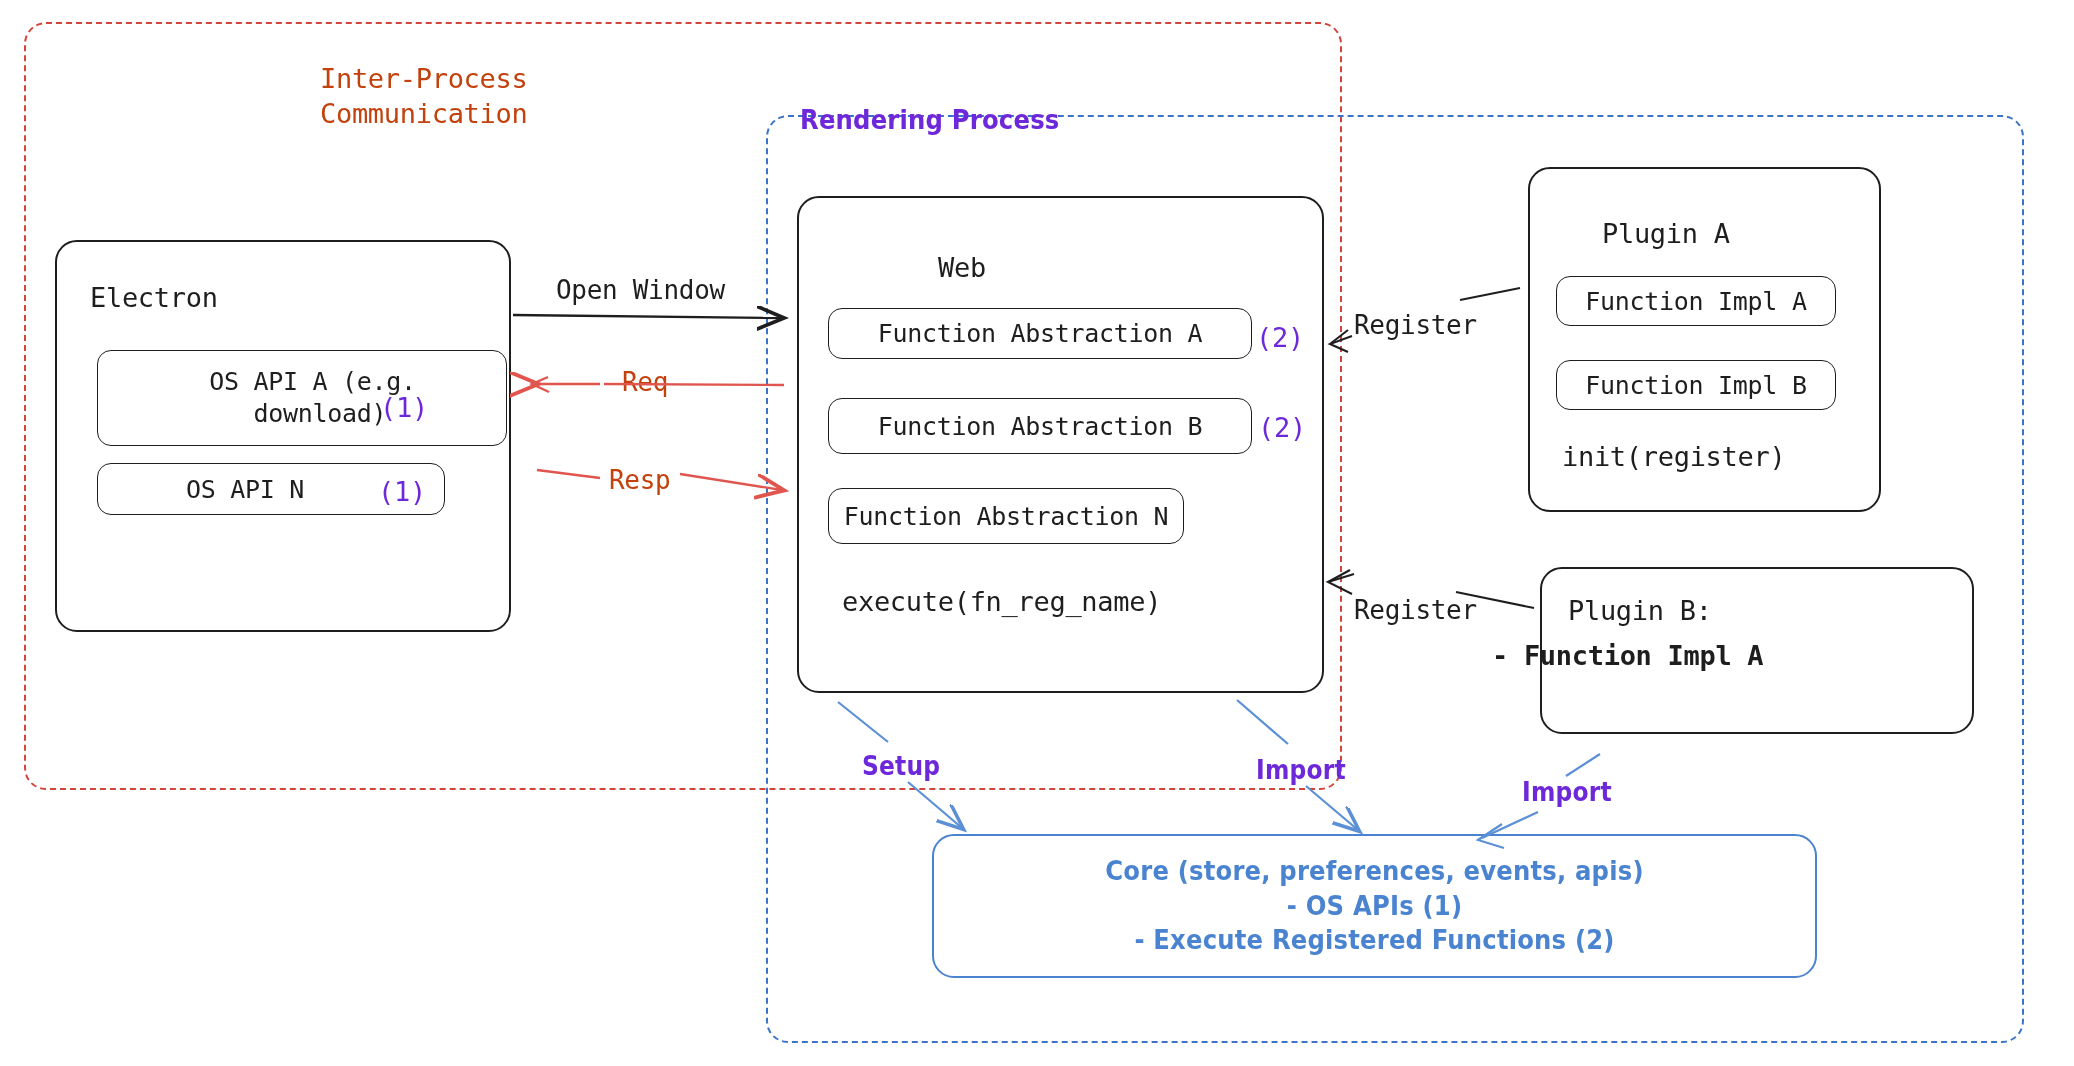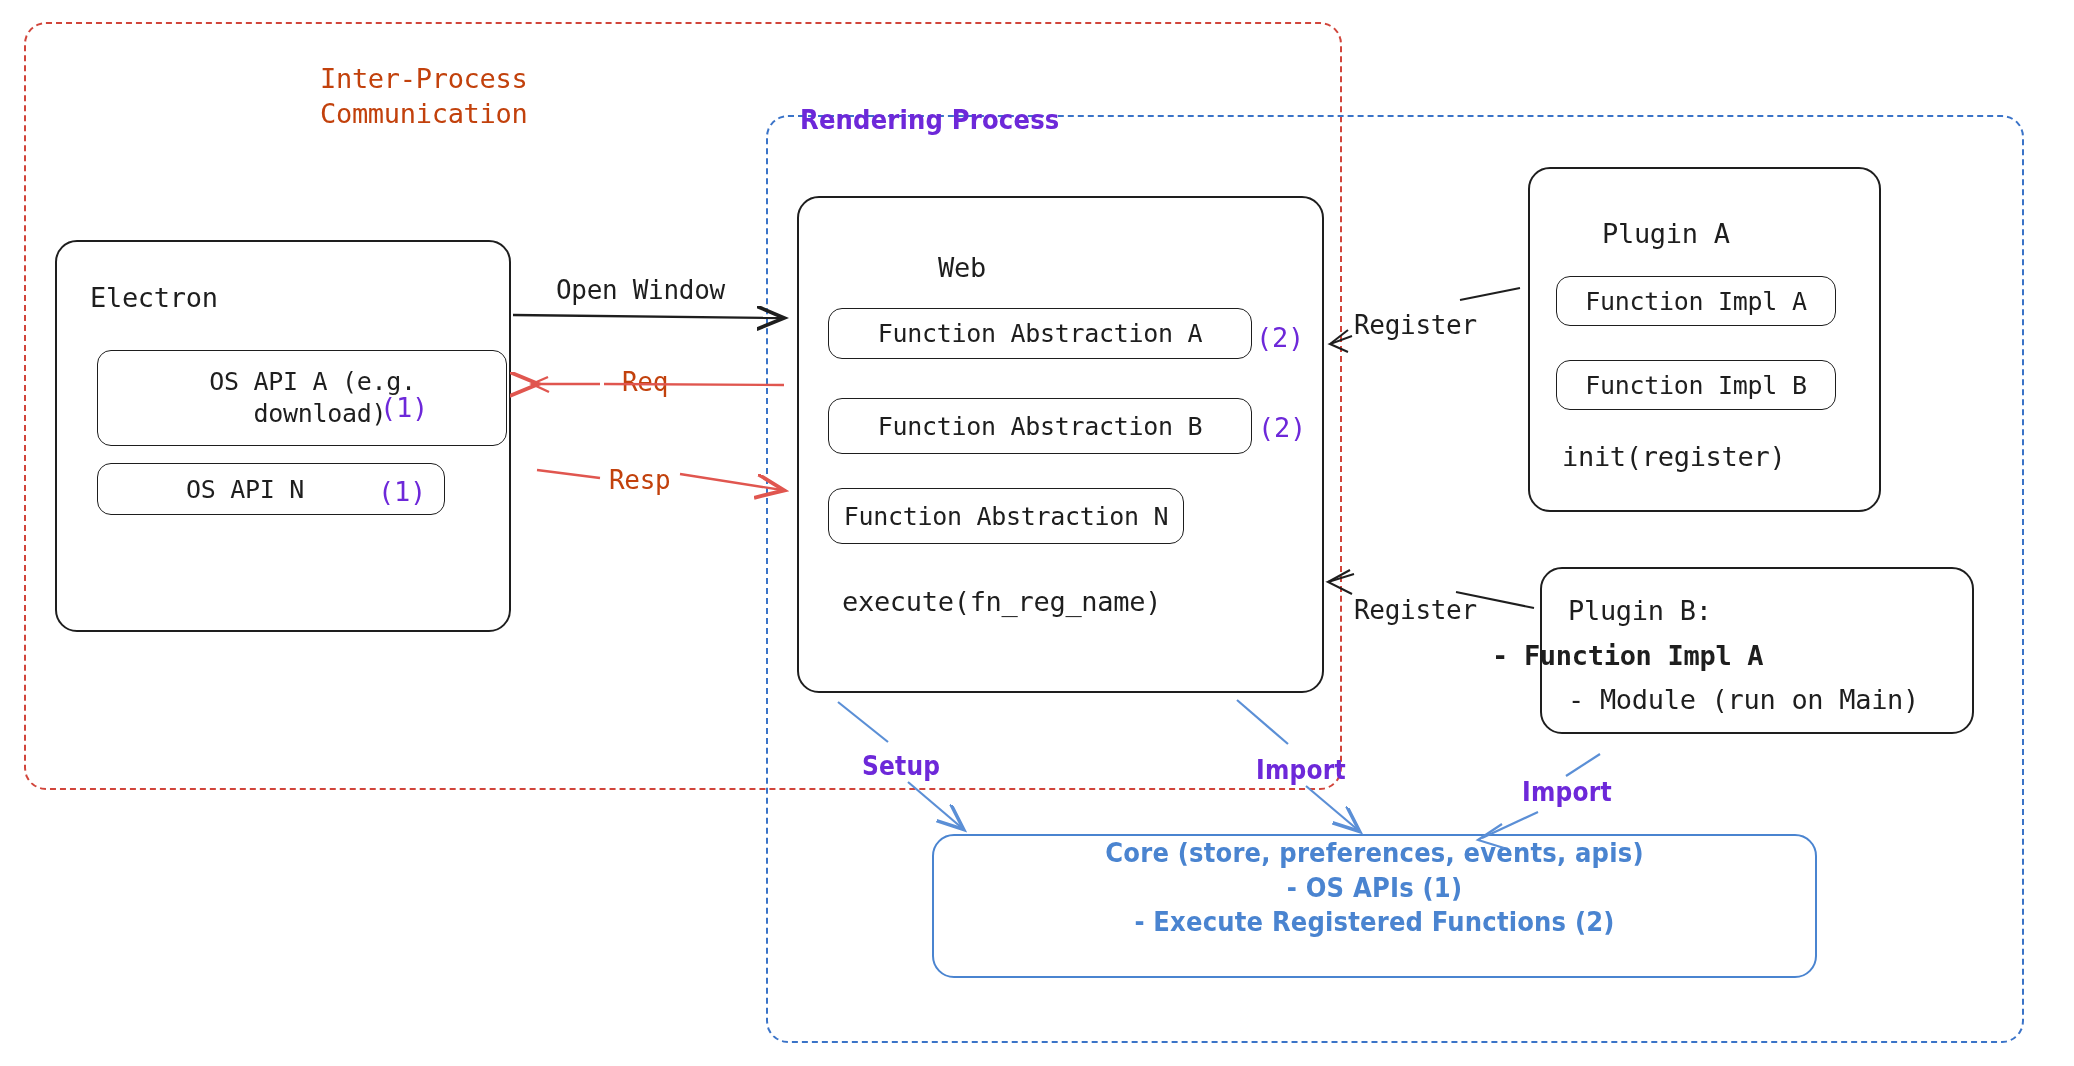--- a/index.html
+++ b/index.html
@@ -42,21 +42,21 @@
     justify-content: center;
     text-align: center;
   }
   .box-core {
     border: 2.2px solid #4a84d0;
     border-radius: 22px;
     background: transparent;
     display: flex;
     flex-direction: column;
     align-items: center;
-    justify-content: flex-start;
+    justify-content: center;
   }
 
   
   .mono {
     font-family: "DejaVu Sans Mono", "Liberation Mono", monospace;
     color: #1e1e1e;
     white-space: pre;
     letter-spacing: -0.3px;
   }
   .hand {
@@ -144,21 +144,20 @@
   <div class="abs box-inner" style="left:1556px; top:360px; width:280px; height:50px;">
     <span class="mono t-inner">Function Impl B</span>
   </div>
 
   <div class="abs mono t-box-label" style="left:1562px; top:441px;">init(register)</div>
 
   <div class="abs box" style="left:1540px; top:567px; width:434px; height:167px;">
   </div>
   <div class="abs mono t-box-label" style="left:1568px; top:595px;">Plugin B:</div>
   <div class="abs mono t-box-label" style="left:1492px; top:640px;font-weight:bold;">- Function Impl A</div>
-  <div class="abs mono t-box-label" style="left:1568px; top:684px;">- Module (run on Main)</div>
 
   <div class="abs box-core" style="left:932px; top:834px; width:885px; height:144px;">
     <div class="hand t-core blue2">Core (store, preferences, events, apis)</div>
     <div class="hand t-core blue2">- OS APIs (1)</div>
     <div class="hand t-core blue2">- Execute Registered Functions (2)</div>
   </div>
 
   <div class="abs mono t-edge" style="left:556px; top:275px;">Open Window</div>
 
   <div class="abs mono t-edge red" style="left:622px; top:367px;">Req</div>

